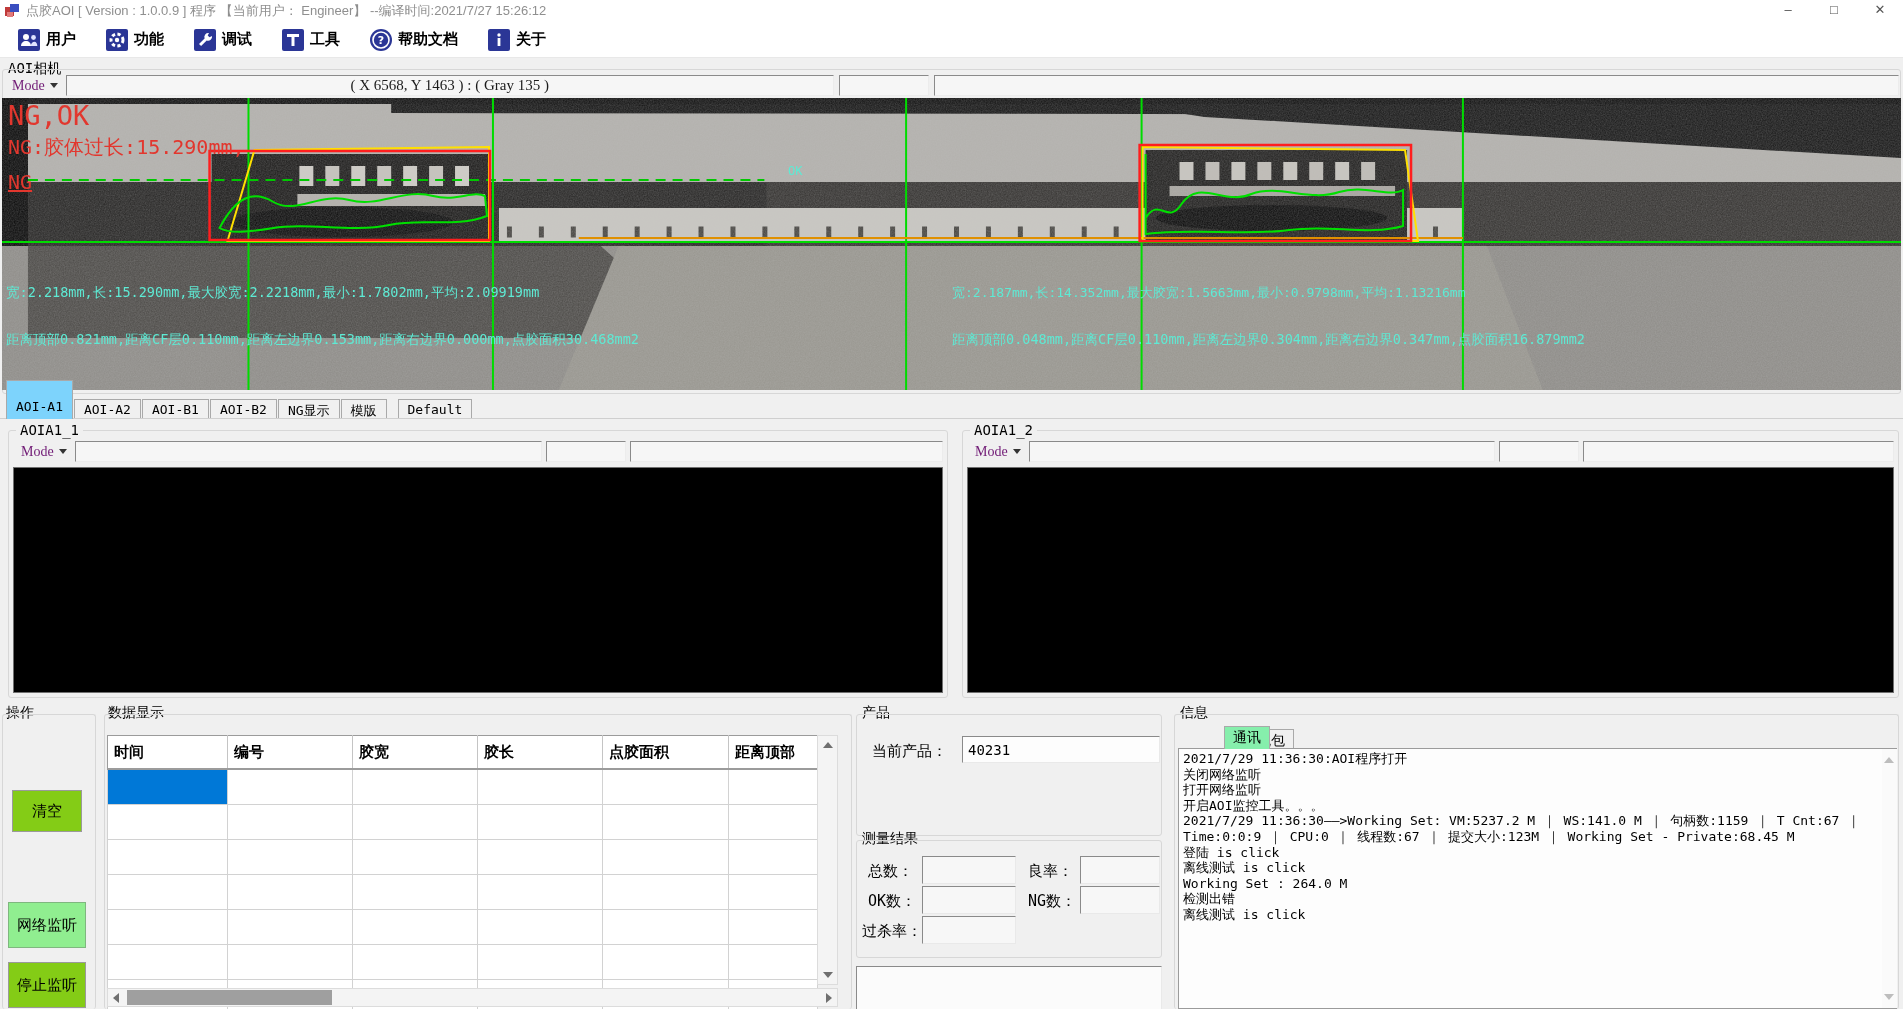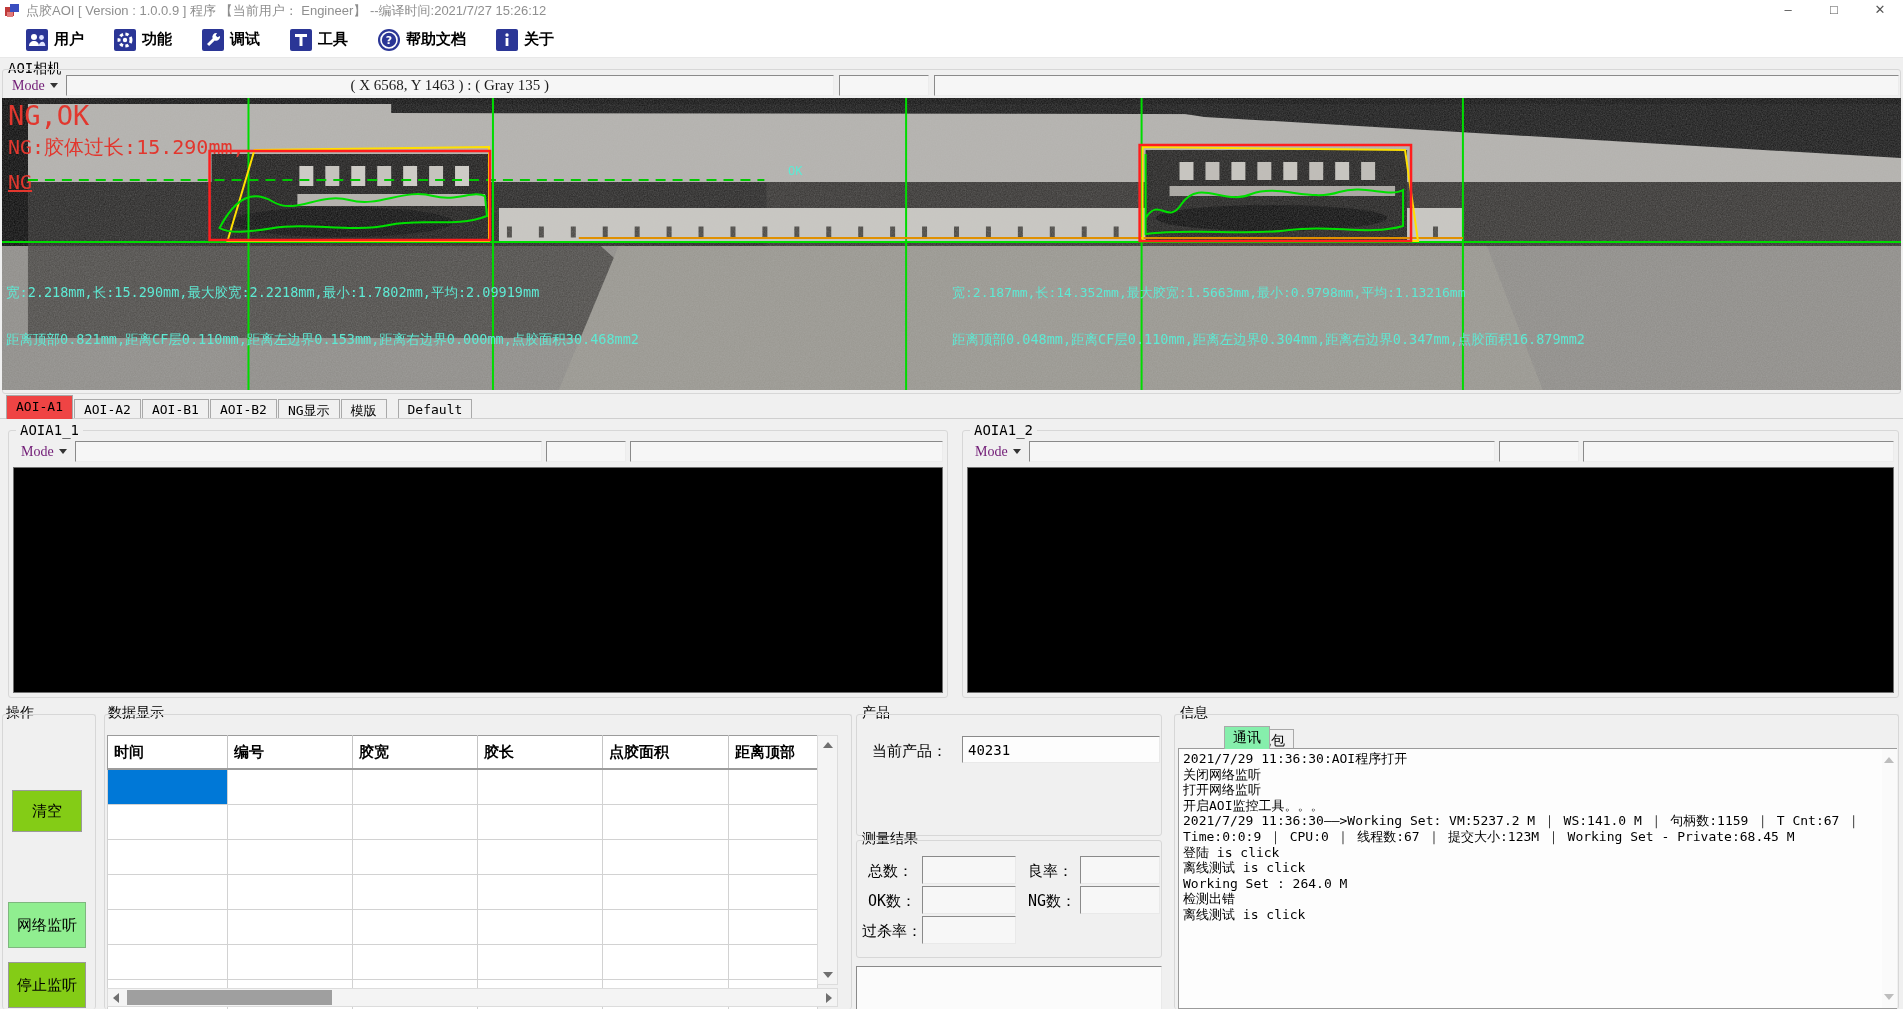--- a/index.html
+++ b/index.html
@@ -10,21 +10,21 @@
   
   .titlebar{position:absolute;left:0;top:0;width:100%;height:22px;background:#ffffff;
             display:flex;align-items:center;}
   .appicon{margin:0 6px 0 4px;width:16px;height:16px;flex:0 0 auto;}
   .wtitle{font-size:13px;color:#8f8f8f;white-space:nowrap;}
   .winbtns{position:absolute;right:0;top:0;display:flex;height:22px;}
   .winbtn{width:46px;height:22px;text-align:center;line-height:20px;font-size:13px;color:#555;cursor:default;}
 
   
   .toolbar{position:absolute;left:0;top:22px;width:100%;height:36px;background:#ffffff;
-           border-bottom:1px solid #e8e8e8;display:flex;align-items:center;gap:30px;padding-left:26px;box-sizing:border-box;}
+           border-bottom:1px solid #e8e8e8;display:flex;align-items:center;gap:30px;padding-left:18px;box-sizing:border-box;}
   .titem{display:flex;align-items:center;gap:6px;font-size:15px;font-weight:600;}
   .ticon{width:22px;height:22px;display:inline-block;}
 
   
   .grp{position:absolute;border:1px solid #d7d7d7;border-radius:3px;box-sizing:border-box;}
   .glbl{position:absolute;top:-9px;left:7px;background:#f0f0f0;padding:0 4px;
         font:14px "DejaVu Sans Mono",monospace;white-space:nowrap;}
 
   
   .modebar{position:absolute;display:flex;align-items:stretch;height:21px;}
@@ -38,21 +38,21 @@
   .cam{position:absolute;left:2px;top:98px;width:1899px;height:292px;background:#101010;overflow:hidden;}
   .camsvg{position:absolute;left:0;top:0;width:100%;height:100%;}
   .ovtext{position:absolute;font-family:"DejaVu Sans Mono",monospace;white-space:nowrap;}
   .red{color:#e2372e;}
   .blue{color:#5eead4;}
 
   
   .tabstrip{position:absolute;left:6px;top:397px;height:22px;display:flex;align-items:flex-end;}
   .tab{font:13px "DejaVu Sans Mono",monospace;background:#f0f0f0;border:1px solid #a9a9a9;border-bottom:none;
        padding:2px 9px 1px 9px;height:16px;margin-right:1px;cursor:default;}
-  .tab.active{background:#ef4444;height:19px;padding-top:3px;position:relative;z-index:2;}
+  .tab.active{background:#7dd3fc;height:19px;padding-top:18px;position:relative;z-index:2;}
   .tabline{position:absolute;left:0;top:418px;width:1903px;border-top:1px solid #cfcfcf;}
 
   .blackpanel{position:absolute;background:#000;border:1px solid #707070;box-sizing:border-box;}
 
   
   .b3{position:absolute;background:#84cc16;border:1px solid #9a9a9a;
       font:15px "DejaVu Sans Mono",monospace;display:flex;align-items:center;justify-content:center;cursor:default;box-sizing:border-box;}
   .b3.green{background:#90ee90;border-color:#7fb77f;}
 
   

